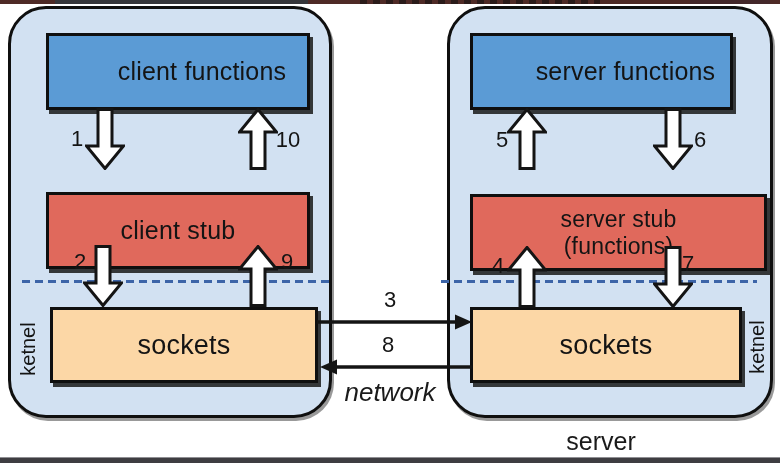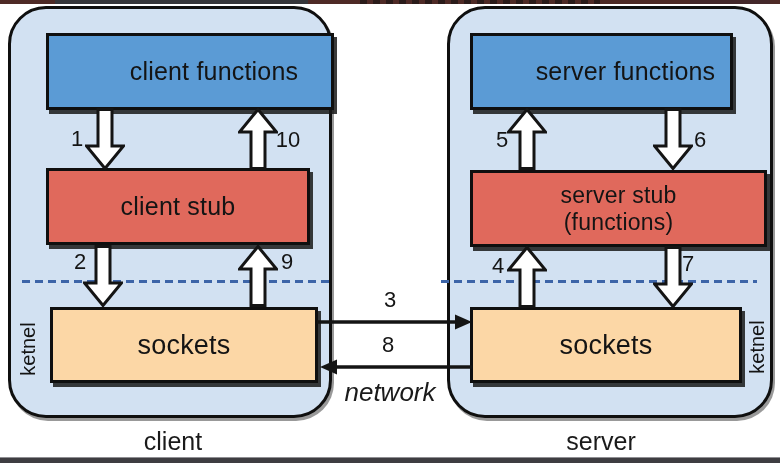--- a/index.html
+++ b/index.html
@@ -22,21 +22,21 @@
   .panel{position:absolute;background:var(--panel-fill);border:3px solid #0f0f0f;
     border-radius:38px;box-sizing:border-box;box-shadow:2px 3px 0 rgba(70,70,70,.55);}
   .panel.client{left:8px;top:6px;width:324px;height:412px;}
   .panel.server{left:447px;top:6px;width:326px;height:412px;}
 
   .bbox{position:absolute;border:3px solid #0f0f0f;box-sizing:border-box;
     display:flex;align-items:center;justify-content:center;text-align:center;
     color:var(--ink);font-size:25px;line-height:27px;letter-spacing:.2px;
     box-shadow:3px 4px 0 rgba(25,25,25,.85);}
   .bbox.blue{background:var(--box-blue);}
-  .bbox.red{background:var(--box-red);}
+  .bbox.red{background:var(--box-red);margin-top:24px;}
   .bbox.peach{background:var(--box-peach);}
   .bbox .two-line{font-size:23px;line-height:27px;}
 
   .barrow{position:absolute;width:40px;height:62px;}
   .barrow svg{display:block;width:40px;height:62px;}
 
   .num{position:absolute;transform:translate(-50%,-50%);font-size:22px;color:var(--ink);}
   .dash{position:absolute;height:3px;
     background:repeating-linear-gradient(90deg,var(--dash-blue) 0 8px,transparent 8px 13px);}
   .thin-arrow{position:absolute;}
@@ -59,21 +59,21 @@
     <div class="seg3"></div>
   </div>
   <div class="strip-bottom"></div>
 
   <div class="panel client"></div>
   <div class="panel server"></div>
 
   <div class="dash" style="left:22px;top:280px;width:312px;"></div>
   <div class="dash" style="left:441px;top:280px;width:316px;"></div>
 
-  <div class="bbox blue" style="left:46px;top:33px;width:288px;height:77px;padding-left:48px;">
+  <div class="bbox blue" style="left:46px;top:33px;width:264px;height:77px;padding-left:48px;">
     <span>client functions</span>
   </div>
   <div class="bbox red" style="left:46px;top:168px;width:264px;height:77px;">
     <span>client stub</span>
   </div>
   <div class="bbox peach" style="left:50px;top:307px;width:268px;height:76px;font-size:27px;">
     <span>sockets</span>
   </div>
 
   <div class="bbox blue" style="left:470px;top:33px;width:263px;height:77px;padding-left:48px;">
@@ -152,17 +152,16 @@
   <div class="num" style="left:700px;top:140px;">6</div>
   <div class="num" style="left:498px;top:266px;">4</div>
   <div class="num" style="left:688px;top:264px;">7</div>
   <div class="num" style="left:390px;top:300px;">3</div>
   <div class="num" style="left:388px;top:345px;">8</div>
 
   <div class="vlabel" style="left:28px;top:349px;">ketnel</div>
   <div class="vlabel" style="left:757px;top:347px;">ketnel</div>
 
   <div class="network-label" style="left:390px;top:392px;">network</div>
-  <div class="caption" style="left:173px;top:441px;">client</div>
   <div class="caption" style="left:601px;top:441px;">server</div>
 
 
 </div>
 
 </body></html>

